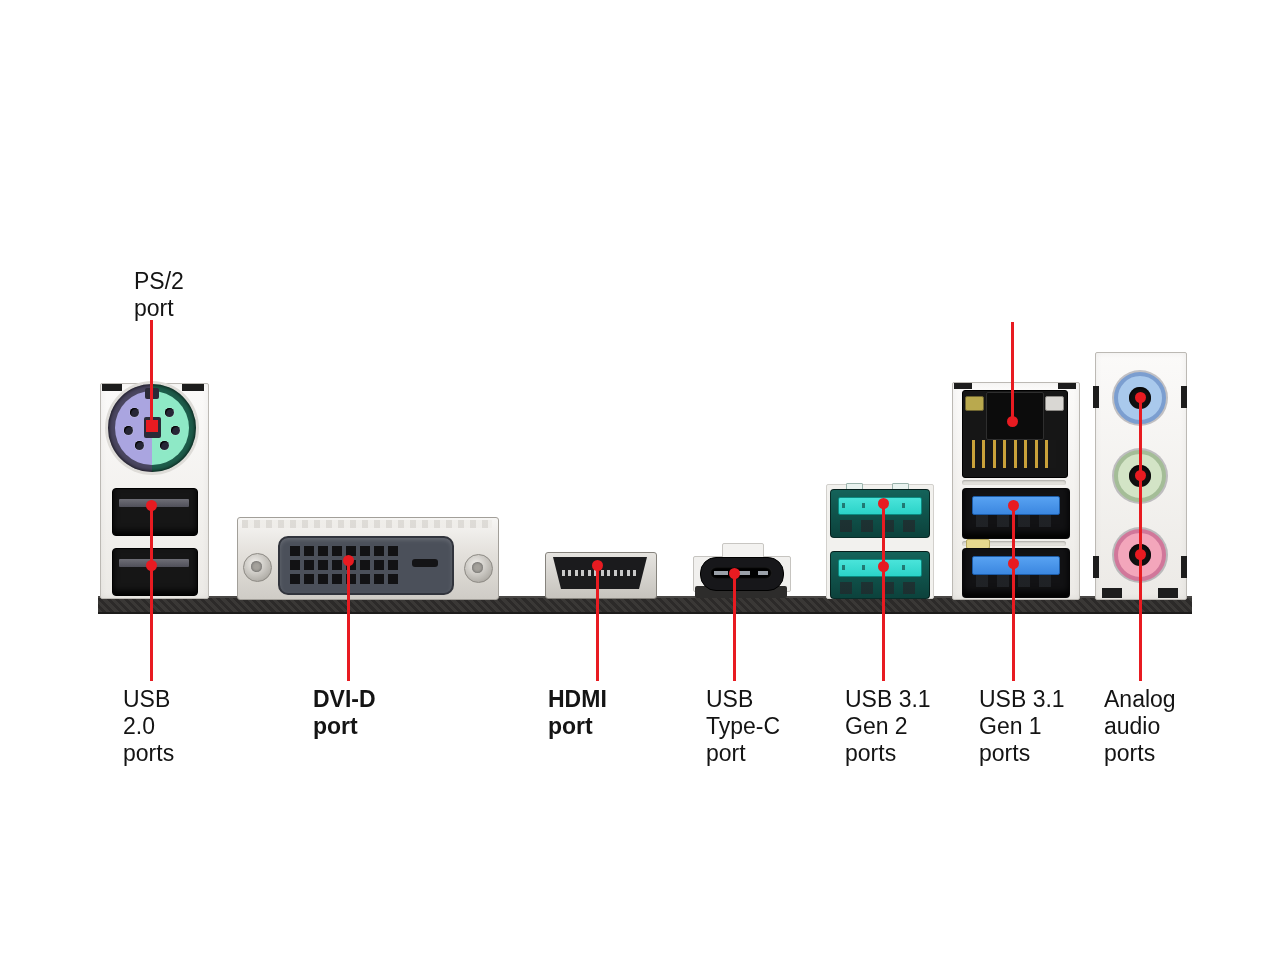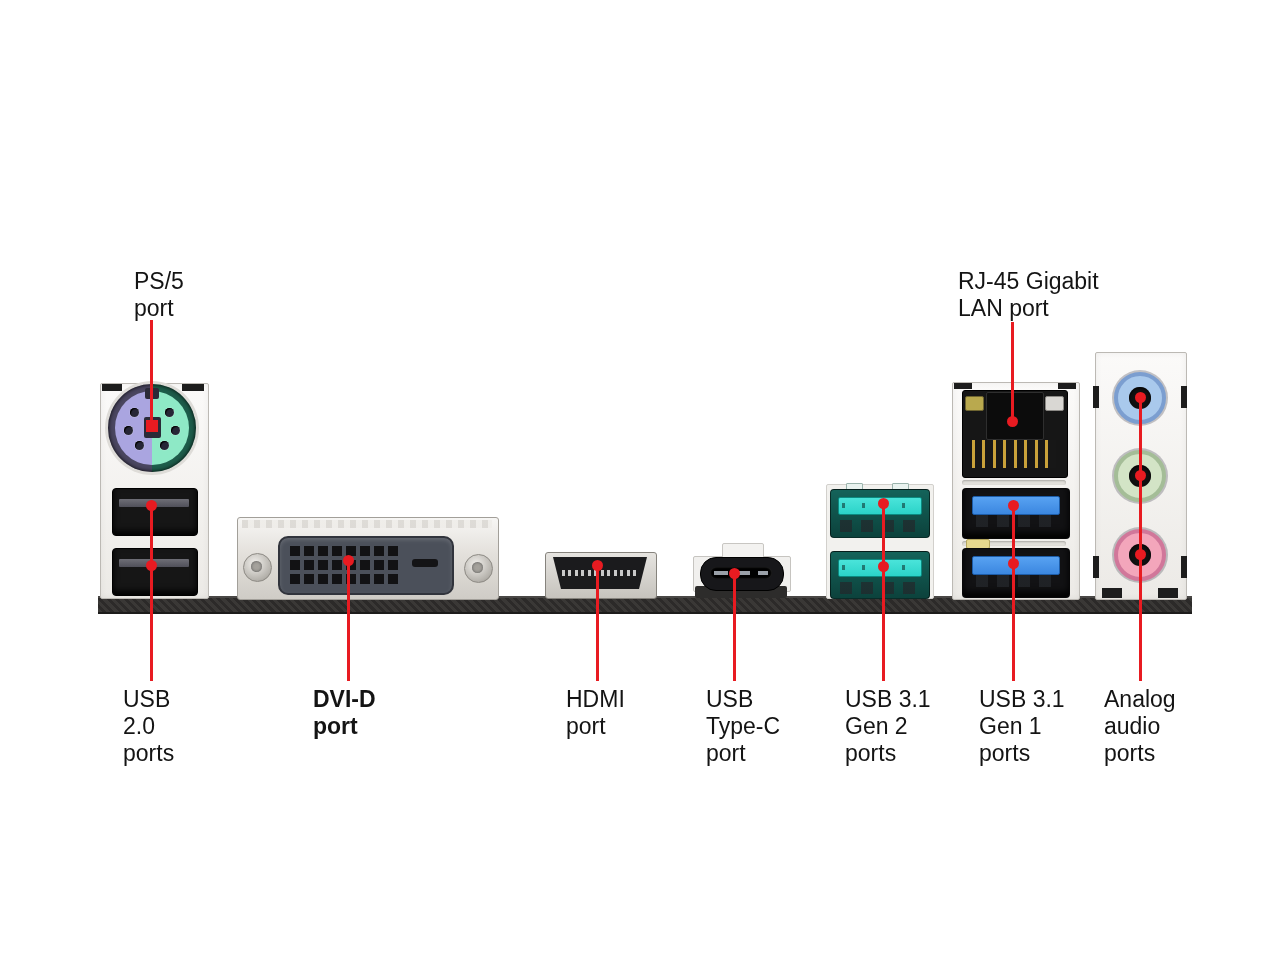--- a/index.html
+++ b/index.html
@@ -61,30 +61,28 @@
   .jack{position:absolute;border-radius:50%;box-shadow:0 0 0 2px rgba(90,90,100,.35);}
   .jack-hole{position:absolute;border-radius:50%;background:#111;box-shadow:inset 0 1px 3px #000;}
   .pcb{position:absolute;background:repeating-linear-gradient(45deg,#3a3836 0 3px,#2c2a29 3px 6px);
        border-top:2px solid #4a4846;border-bottom:2px solid #1d1c1b;}
 </style>
 </head>
 <body>
 
 <div id="canvas">
 
-  <div class="abs label" style="left:134px;top:268px;">PS/5
-port</div>
-  <div class="abs label" style="left:958px;top:268px;">RJ-45 Gigabit
-LAN port</div>
+  <div class="abs label" style="left:134px;top:268px;">PS/2
+port</div>
   <div class="abs label" style="left:123px;top:686px;">USB
 2.0
 ports</div>
   <div class="abs label" style="left:313px;top:686px;font-weight:bold;">DVI-D
 port</div>
-  <div class="abs label" style="left:566px;top:686px;">HDMI
+  <div class="abs label" style="left:548px;top:686px;font-weight:bold;">HDMI
 port</div>
   <div class="abs label" style="left:706px;top:686px;">USB
 Type-C
 port</div>
   <div class="abs label" style="left:845px;top:686px;">USB 3.1
 Gen 2
 ports</div>
   <div class="abs label" style="left:979px;top:686px;">USB 3.1
 Gen 1
 ports</div>

